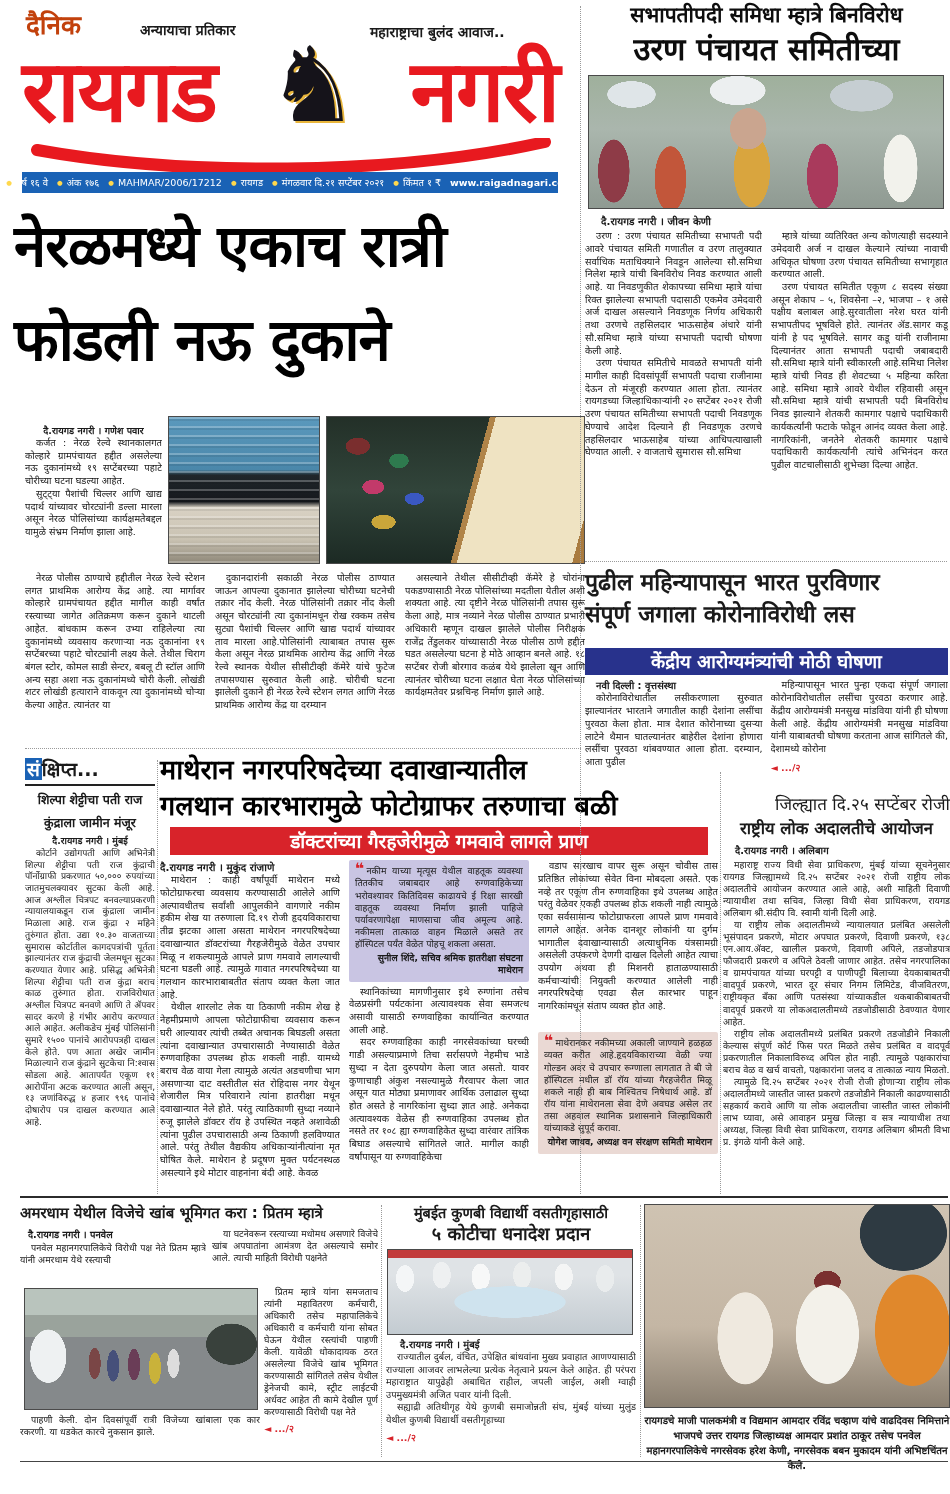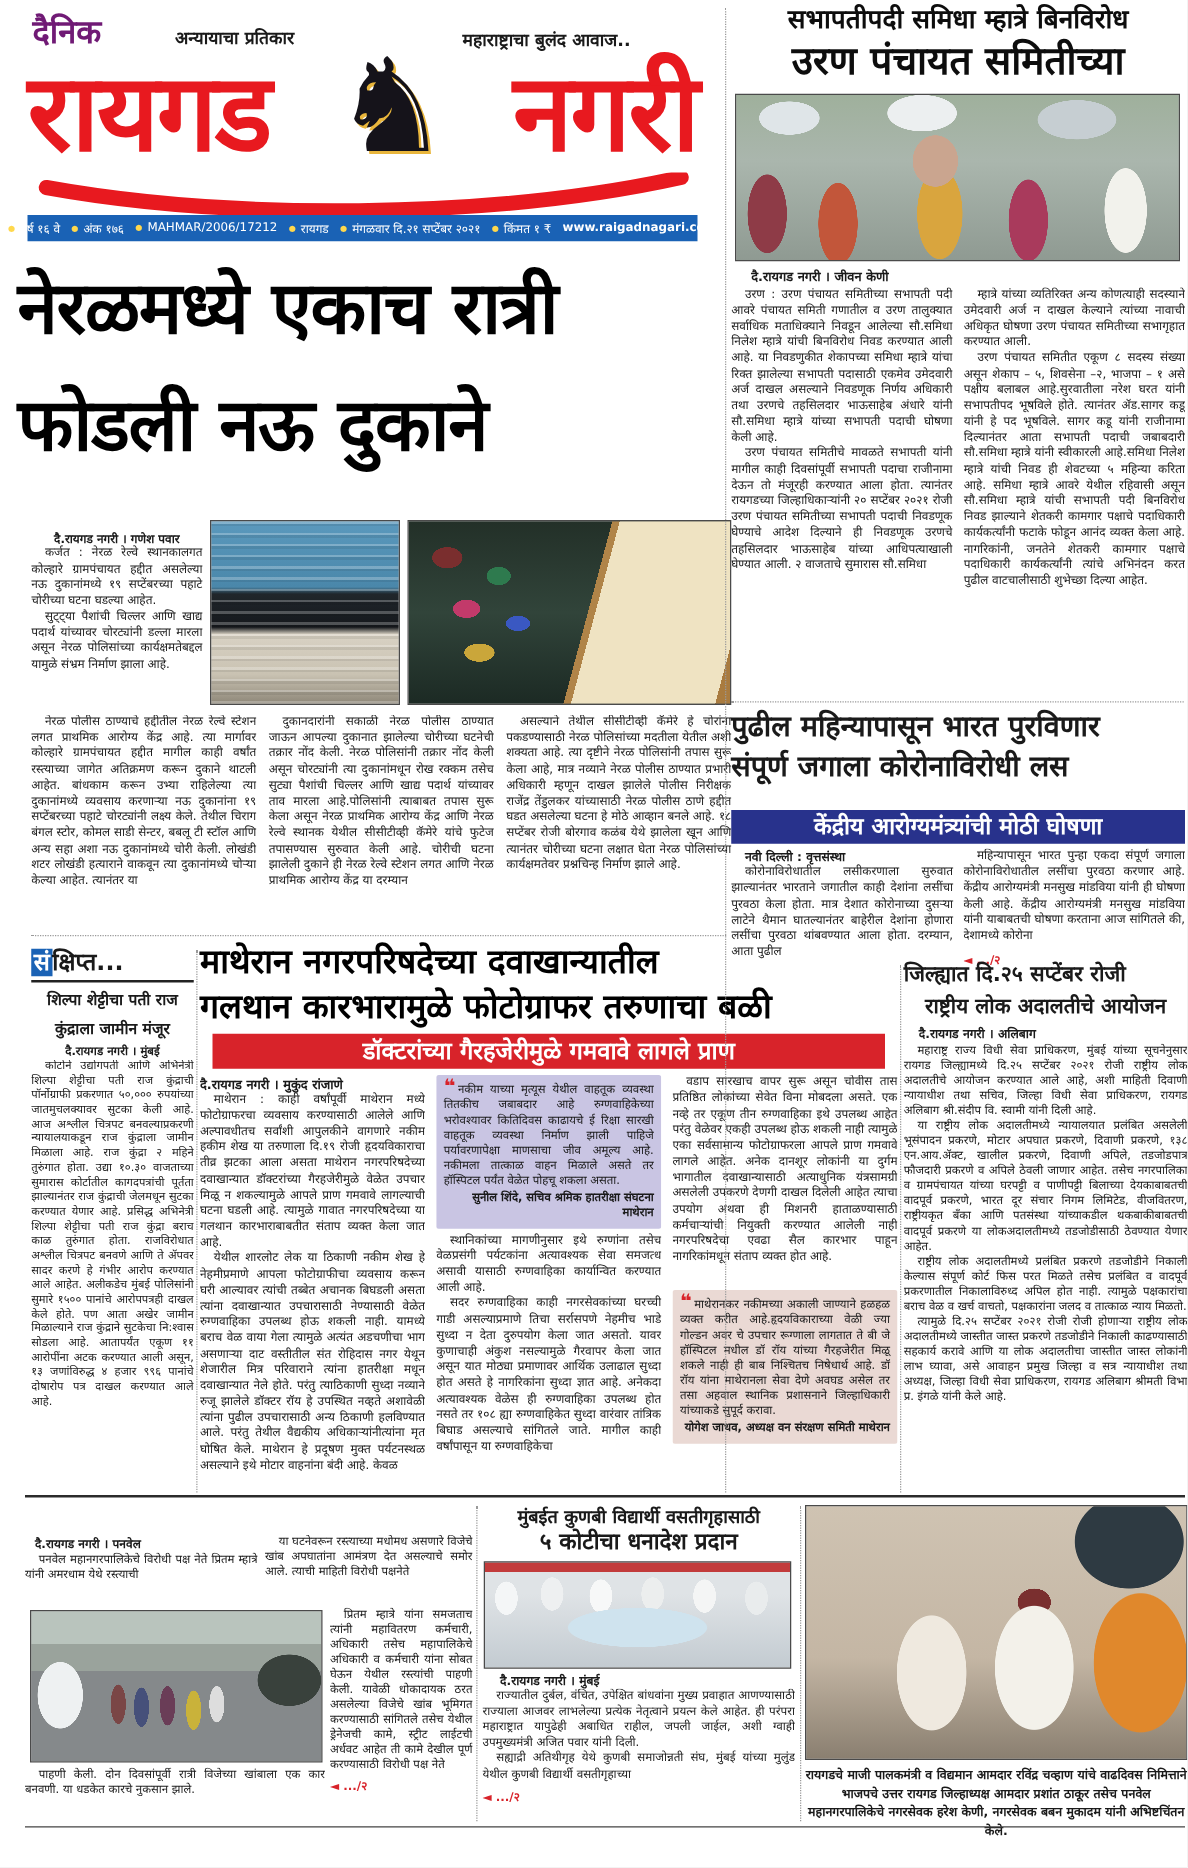--- a/index.html
+++ b/index.html
@@ -1,21 +1,21 @@
 <!DOCTYPE html>
 <html><head>
 <meta charset="utf-8">
 <style>
   html,body{margin:0;padding:0;background:#e9e9e9;}
   .page{position:relative;width:950px;height:1494px;background:#ffffff;margin:0 auto;
         font-family:"DejaVu Sans",sans-serif;color:#1a1a1a;overflow:hidden;}
   .abs{position:absolute;}
   
   .masthead{left:22px;top:2px;width:536px;height:192px;}
-  .m-dainik{position:absolute;left:4px;top:4px;font-size:26px;font-weight:bold;color:#701a75;text-align:center;}
+  .m-dainik{position:absolute;left:4px;top:4px;font-size:26px;font-weight:bold;color:#c2410c;text-align:center;}
   .m-slog1{position:absolute;left:118px;top:18px;font-size:14px;font-weight:bold;}
   .m-slog2{position:absolute;left:348px;top:20px;font-size:14px;font-weight:bold;}
   .m-logo{position:absolute;left:0;top:30px;width:536px;height:118px;display:flex;align-items:center;justify-content:space-between;}
   .m-word{font-size:86px;font-weight:800;color:#e8191f;line-height:1.1;letter-spacing:-2px;white-space:nowrap;}
   .m-horse{font-size:104px;line-height:1;color:#15131a;margin:0 -10px;transform:translateY(-6px);
            text-shadow:2px 2px 0 #e9b63c;}
   .m-swoosh{position:absolute;left:8px;top:136px;width:522px;height:36px;}
   .m-infobar{position:absolute;left:0;top:170px;width:536px;height:21px;background:#1a62b5;color:#fff;
              display:flex;align-items:center;justify-content:center;gap:9px;font-size:9.5px;white-space:nowrap;}
   .ib-item::before{content:"● ";color:#ffd84d;font-size:6.5px;vertical-align:1.5px;margin-right:2px;}
@@ -95,21 +95,21 @@
            height:28px;line-height:28px;margin:4px 10px 0 10px;white-space:nowrap;}
   .ma-cols{gap:9px;margin-top:5px;}
   .ma-cols .col{flex:1;height:352px;}
   .quote{border-radius:2px;padding:5px 6px;font-size:9.2px;line-height:1.32;text-align:justify;margin-bottom:4px;}
   .q1{background:#c9c5e3;}
   .q2{background:#ead9d4;margin-top:4px;}
   .qmark{color:#d8232a;font-size:16px;font-weight:800;line-height:0.5;margin-right:2px;}
   .q-attr{display:block;text-align:right;font-weight:bold;margin-top:2px;}
   
   .lok{left:723px;top:768px;width:227px;height:430px;}
-  .lok-h1{font-size:17px;font-weight:700;text-align:left;white-space:nowrap;line-height:1.5;}
+  .lok-h1{font-size:17px;font-weight:400;text-align:right;white-space:nowrap;line-height:1.5;margin-top:24px;}
   .lok-h2{font-size:16.5px;font-weight:800;text-align:center;white-space:nowrap;line-height:1.3;}
   .lok-byline{text-indent:12px;margin:5px 0 2px 0;font-size:9.8px;}
   .lok-body{height:360px;overflow:hidden;}
   .lok-body p.body{font-size:9.2px;line-height:1.31;}
   
   .amard{left:20px;top:1202px;width:358px;height:258px;}
   .am-h{font-size:15px;font-weight:800;white-space:nowrap;}
   .am-byline{position:absolute;left:8px;top:26px;width:180px;font-size:9.6px;}
   .am-colA1{position:absolute;left:0;top:40px;width:186px;height:32px;overflow:hidden;}
   .am-colB1{position:absolute;left:192px;top:26px;width:166px;height:56px;overflow:hidden;}
@@ -287,34 +287,35 @@
     <div class="byline lok-byline">दै.रायगड नगरी । अलिबाग</div>
     <div class="lok-body">
       <p class="body">महाराष्ट्र राज्य विधी सेवा प्राधिकरण, मुंबई यांच्या सूचनेनुसार रायगड जिल्ह्यामध्ये दि.२५ सप्टेंबर २०२१ रोजी राष्ट्रीय लोक अदालतीचे आयोजन करण्यात आले आहे, अशी माहिती दिवाणी न्यायाधीश तथा सचिव, जिल्हा विधी सेवा प्राधिकरण, रायगड अलिबाग श्री.संदीप वि. स्वामी यांनी दिली आहे.</p>
       <p class="body">या राष्ट्रीय लोक अदालतीमध्ये न्यायालयात प्रलंबित असलेली भूसंपादन प्रकरणे, मोटार अपघात प्रकरणे, दिवाणी प्रकरणे, १३८ एन.आय.ॲक्ट, खालील प्रकरणे, दिवाणी अपिले, तडजोडपात्र फौजदारी प्रकरणे व अपिले ठेवली जाणार आहेत. तसेच नगरपालिका व ग्रामपंचायत यांच्या घरपट्टी व पाणीपट्टी बिलाच्या देयकाबाबतची वादपूर्व प्रकरणे, भारत दूर संचार निगम लिमिटेड, वीजवितरण, राष्ट्रीयकृत बँका आणि पतसंस्था यांच्याकडील थकबाकीबाबतची वादपूर्व प्रकरणे या लोकअदालतीमध्ये तडजोडीसाठी ठेवण्यात येणार आहेत.</p>
       <p class="body">राष्ट्रीय लोक अदालतीमध्ये प्रलंबित प्रकरणे तडजोडीने निकाली केल्यास संपूर्ण कोर्ट फिस परत मिळते तसेच प्रलंबित व वादपूर्व प्रकरणातील निकालाविरुध्द अपिल होत नाही. त्यामुळे पक्षकारांचा बराच वेळ व खर्च वाचतो, पक्षकारांना जलद व तात्काळ न्याय मिळतो.</p>
       <p class="body">त्यामुळे दि.२५ सप्टेंबर २०२१ रोजी रोजी होणाऱ्या राष्ट्रीय लोक अदालतीमध्ये जास्तीत जास्त प्रकरणे तडजोडीने निकाली काढण्यासाठी सहकार्य करावे आणि या लोक अदालतीचा जास्तीत जास्त लोकांनी लाभ घ्यावा, असे आवाहन प्रमुख जिल्हा व सत्र न्यायाधीश तथा अध्यक्ष, जिल्हा विधी सेवा प्राधिकरण, रायगड अलिबाग श्रीमती विभा प्र. इंगळे यांनी केले आहे.</p>
     </div>
   </article>
 
   <article class="abs amard">
+    <div class="am-h">अमरधाम येथील विजेचे खांब भूमिगत करा : प्रितम म्हात्रे</div>
     <div class="byline am-byline">दै.रायगड नगरी । पनवेल</div>
     <div class="am-colA1">
       <p class="body">पनवेल महानगरपालिकेचे विरोधी पक्ष नेते प्रितम म्हात्रे यांनी अमरधाम येथे रस्त्याची</p>
     </div>
     <div class="am-colB1">
       <p class="body">या घटनेवरून रस्त्याच्या मधोमध असणारे विजेचे खांब अपघातांना आमंत्रण देत असल्याचे समोर आले. त्याची माहिती विरोधी पक्षनेते</p>
     </div>
     <div class="ph ph-street"></div>
     <div class="am-colB2">
       <p class="body">प्रितम म्हात्रे यांना समजताच त्यांनी महावितरण कर्मचारी, अधिकारी तसेच महापालिकेचे अधिकारी व कर्मचारी यांना सोबत घेऊन येथील रस्त्यांची पाहणी केली. यावेळी धोकादायक ठरत असलेल्या विजेचे खांब भूमिगत करण्यासाठी सांगितले तसेच येथील ड्रेनेजची कामे, स्ट्रीट लाईटची अर्धवट आहेत ती कामे देखील पूर्ण करण्यासाठी विरोधी पक्ष नेते</p>
       <span class="more">◄ .../२</span>
     </div>
     <div class="am-tail">
-      <p class="body">पाहणी केली. दोन दिवसांपूर्वी रात्री विजेच्या खांबाला एक कार बनवणी. या धडकेत कारचे नुकसान झाले.</p>
+      <p class="body">पाहणी केली. दोन दिवसांपूर्वी रात्री विजेच्या खांबाला एक कार रकरणी. या धडकेत कारचे नुकसान झाले.</p>
     </div>
   </article>
 
   <article class="abs kunbi">
     <div class="ku-h1">मुंबईत कुणबी विद्यार्थी वसतीगृहासाठी</div>
     <div class="ku-h2">५ कोटीचा धनादेश प्रदान</div>
     <div class="ph ph-cheque"></div>
     <div class="byline ku-byline">दै.रायगड नगरी । मुंबई</div>
     <div class="ku-body">
       <p class="body">राज्यातील दुर्बल, वंचित, उपेक्षित बांधवांना मुख्य प्रवाहात आणण्यासाठी राज्याला आजवर लाभलेल्या प्रत्येक नेतृत्वाने प्रयत्न केले आहेत. ही परंपरा महाराष्ट्रात यापुढेही अबाधित राहील, जपली जाईल, अशी ग्वाही उपमुख्यमंत्री अजित पवार यांनी दिली.</p>

